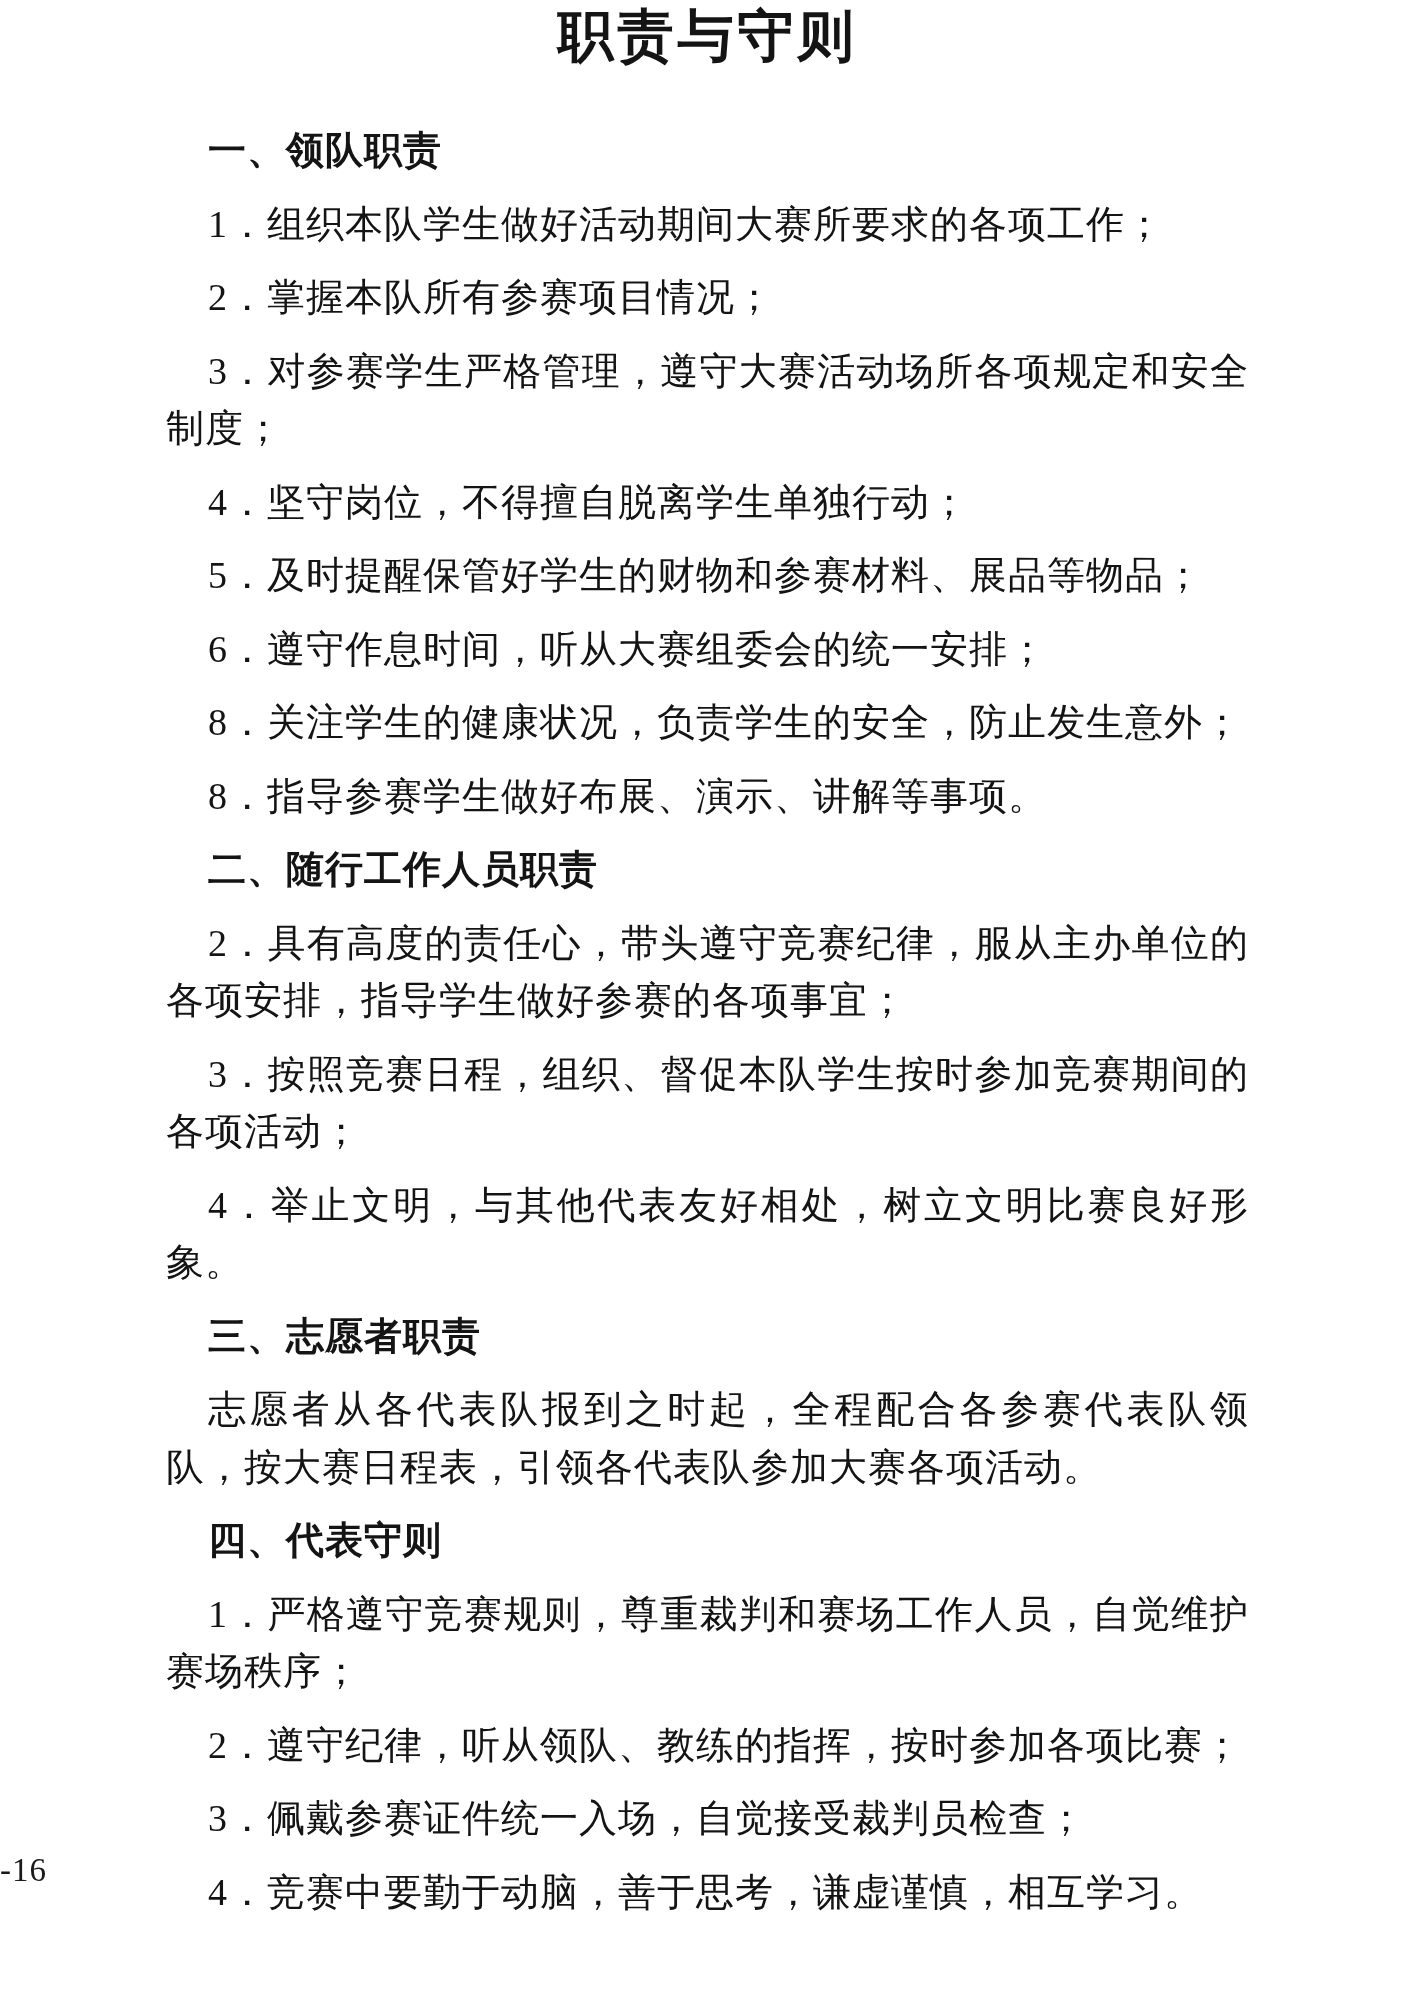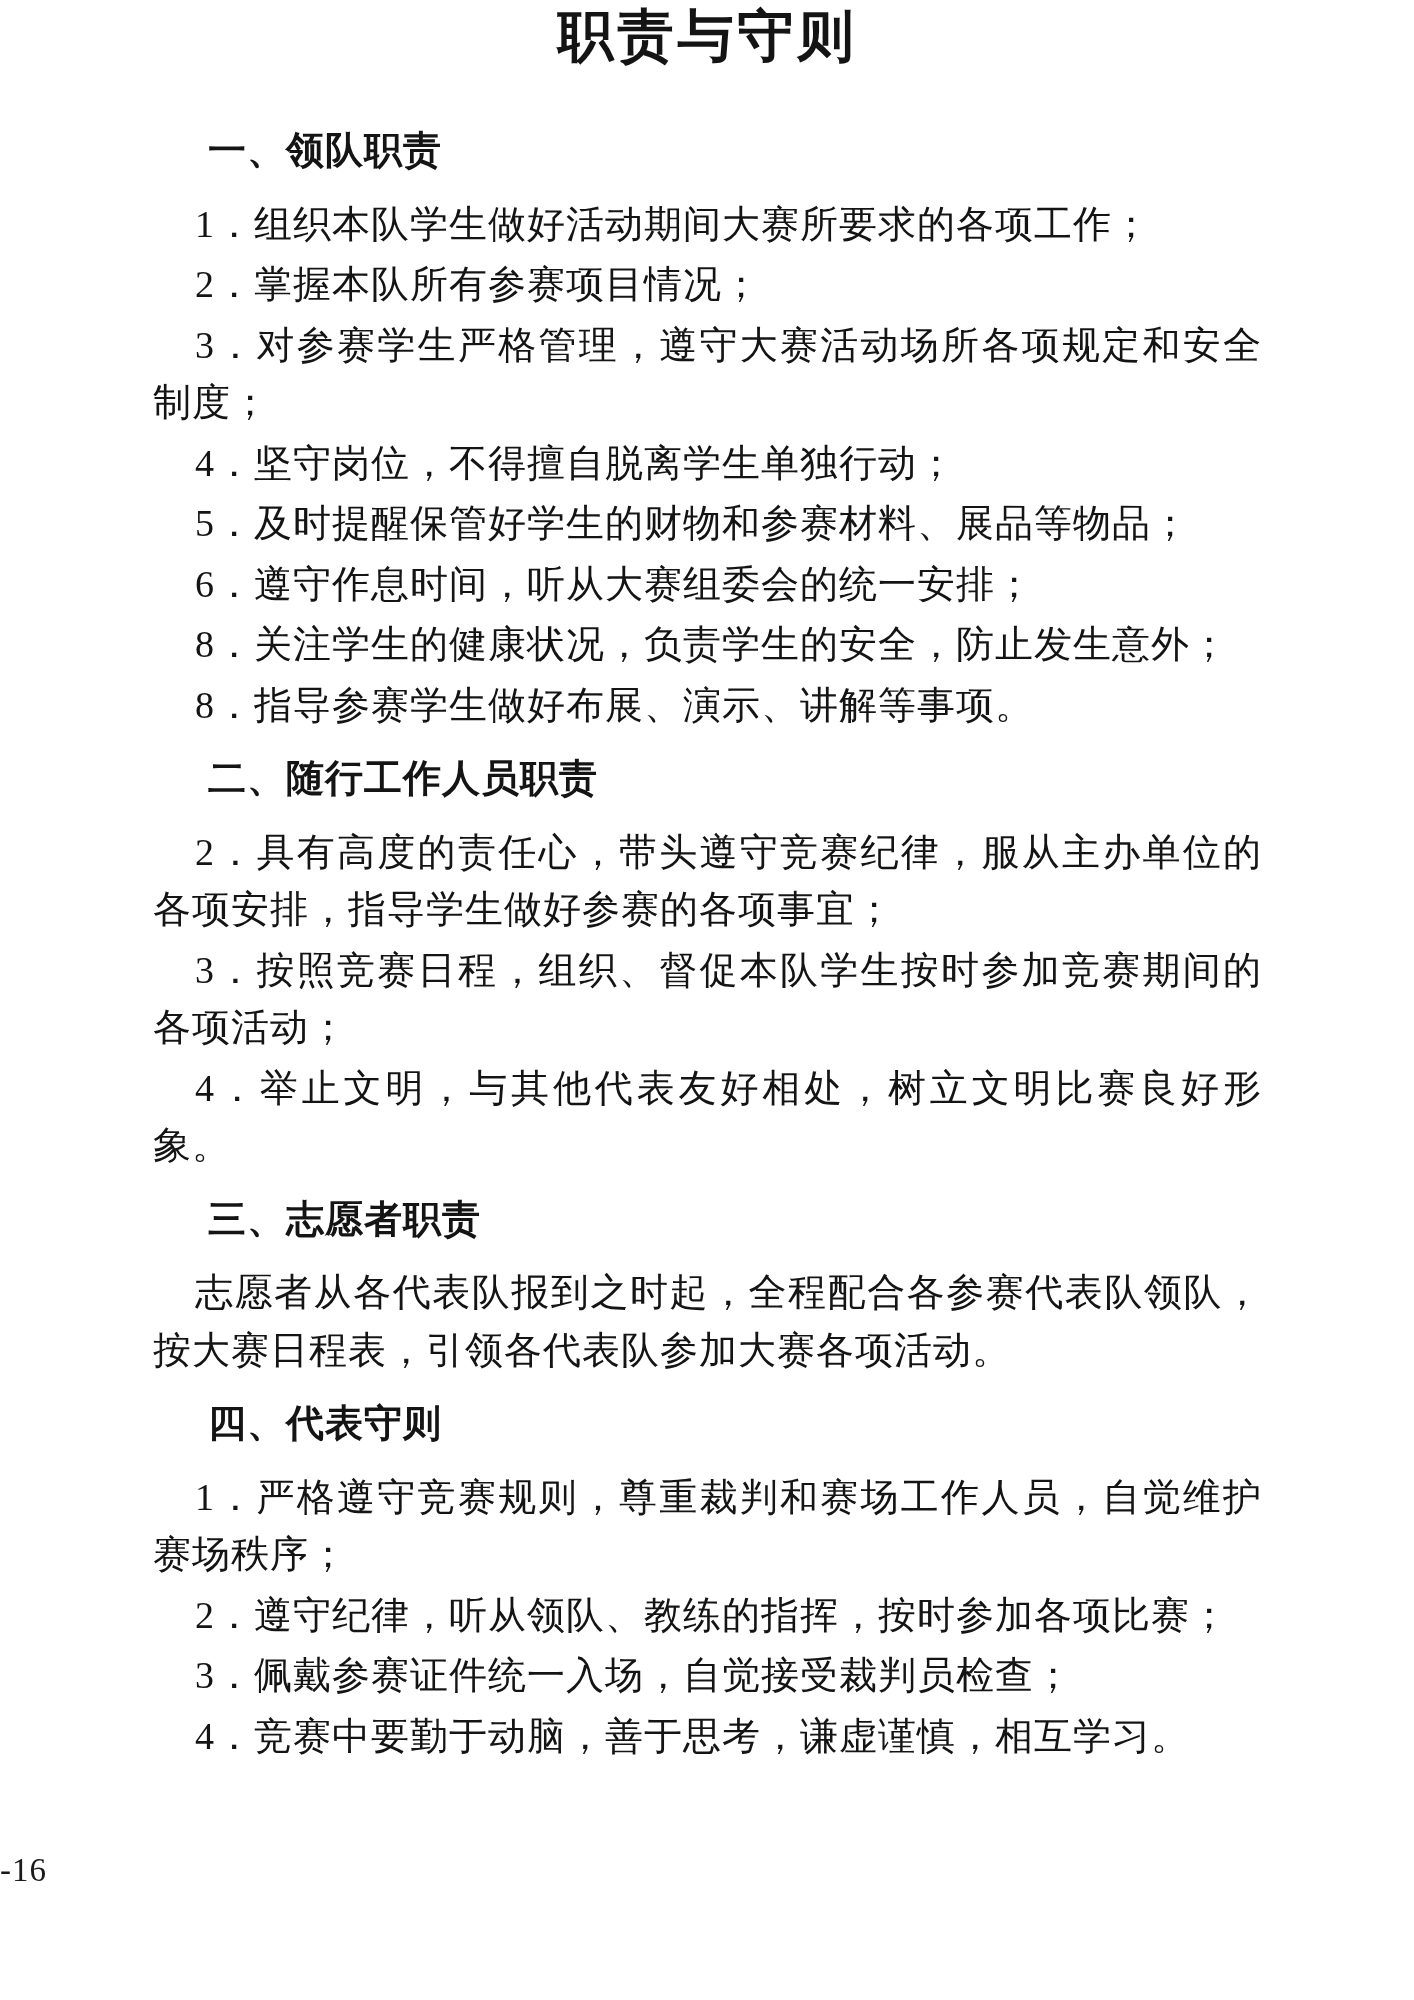--- a/index.html
+++ b/index.html
@@ -34,21 +34,21 @@
   .section-heading {
     margin: 16px;
     font-family: "Liberation Sans", "DejaVu Sans", sans-serif;
     font-weight: 700;
     font-size: 38px;
     line-height: 57.5px;
     text-indent: 42px;
     letter-spacing: 1px;
   }
   .body-item {
-    margin: 3px;
+    margin: 16px;
     font-size: 38px;
     line-height: 57.5px;
     text-indent: 42px;
     letter-spacing: 1px;
     text-align: justify;
     text-justify: inter-character;
   }
   .footer {
     position: absolute;
     left: 0;

